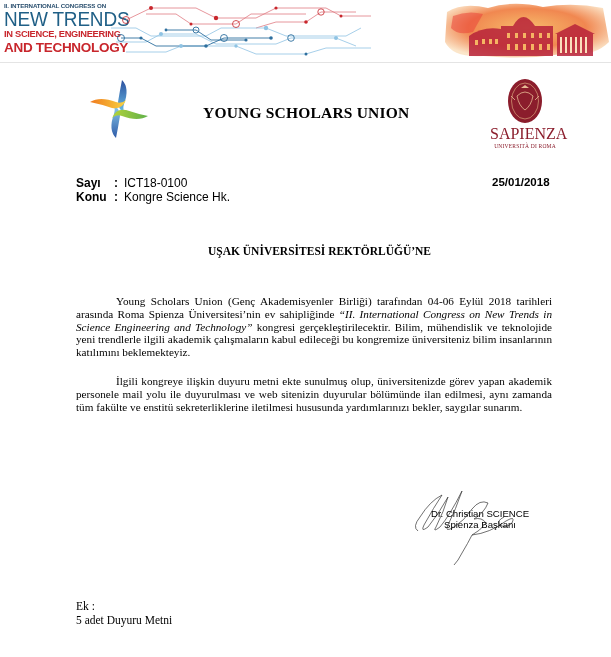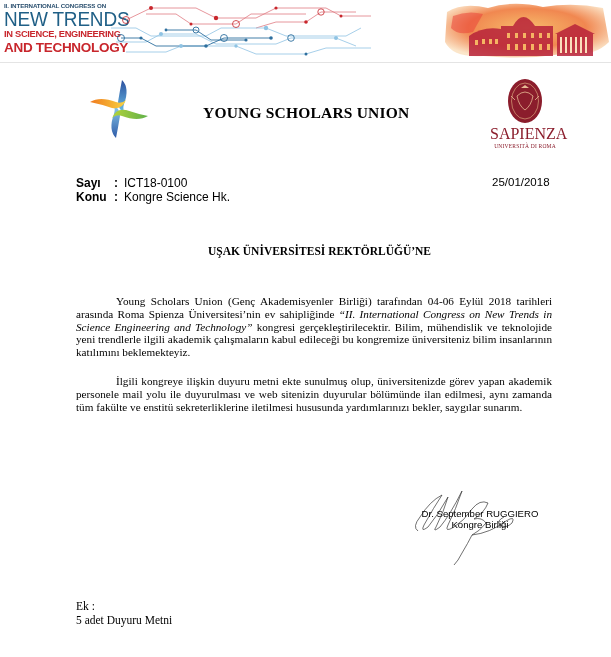--- a/index.html
+++ b/index.html
@@ -24,21 +24,21 @@
   .sapienza { position: absolute; left: 490px; top: 78px; width: 70px; text-align: center; }
   .sapienza svg { display: block; margin: 0 auto; }
   .sap-name { font-size: 16px; color: #8b1d2c; letter-spacing: 0; line-height: 1; margin-top: 2px; font-family: "Liberation Serif", serif; }
   .sap-sub { font-size: 5.5px; color: #8b1d2c; letter-spacing: 0.2px; margin-top: 1px; white-space: nowrap; }
 
   
   .ref { position: absolute; left: 76px; top: 176px; font-family: "Liberation Sans", sans-serif; font-size: 12px; line-height: 14px; }
   .ref-row { display: flex; }
   .ref-key { width: 38px; font-weight: bold; }
   .ref-sep { width: 10px; font-weight: bold; }
-  .date { position: absolute; left: 492px; top: 176px; font-family: "Liberation Sans", sans-serif; font-size: 11.5px; }
+  .date { position: absolute; left: 492px; top: 176px; font-family: "Liberation Sans", sans-serif; font-size: 11.5px; font-weight: bold; }
 
   .recipient { position: absolute; left: 0; width: 611px; top: 245px; text-align: center; font-size: 11.5px; font-weight: bold; margin-left: 14px; }
 
   .body { position: absolute; left: 76px; width: 476px; font-size: 11.2px; line-height: 12.8px; text-align: justify; }
   .p1 { top: 295px; }
   .p2 { top: 375px; }
   .indent { display: inline-block; width: 40px; }
   .italic { font-style: italic; }
 
   .signature { position: absolute; left: 410px; top: 487px; width: 110px; height: 80px; }
@@ -218,20 +218,20 @@
 <div class="body p2"><span class="indent"></span><span>İlgili kongreye ilişkin duyuru metni ekte sunulmuş olup, üniversitenizde görev yapan akademik personele mail yolu ile duyurulması ve web sitenizin duyurular bölümünde ilan edilmesi, aynı zamanda tüm fakülte ve enstitü sekreterliklerine iletilmesi hususunda yardımlarınızı bekler, saygılar sunarım.</span></div>
 
 <svg class="signature" viewBox="0 0 110 80">
   <g fill="none" stroke="#333" stroke-width="0.7">
     <path d="M8,44 Q2,40 10,30 Q20,14 32,8 Q24,20 14,38 Q10,46 18,40 Q28,28 38,10 Q34,24 26,40 Q22,46 30,40 Q40,28 52,4 Q46,22 38,38 Q34,46 44,40"></path>
     <path d="M44,40 Q54,34 62,22 Q70,12 78,16 Q74,26 64,32 Q72,30 76,36 Q70,44 62,48 Q58,56 52,66 Q48,74 44,78"></path>
     <path d="M62,48 Q80,46 96,34 Q106,28 102,36 Q96,42 90,38 Q86,34 94,30"></path>
   </g>
 </svg>
 <div class="signer">
-  <div>Dr. September RUGGIERO</div>
-  <div>Kongre Birliği</div>
+  <div>Dr. Christian SCIENCE</div>
+  <div>Spienza Başkanı</div>
 </div>
 
 <div class="ek">
   <div>Ek :</div>
   <div>5 adet Duyuru Metni</div>
 </div>
 
 </body></html>

